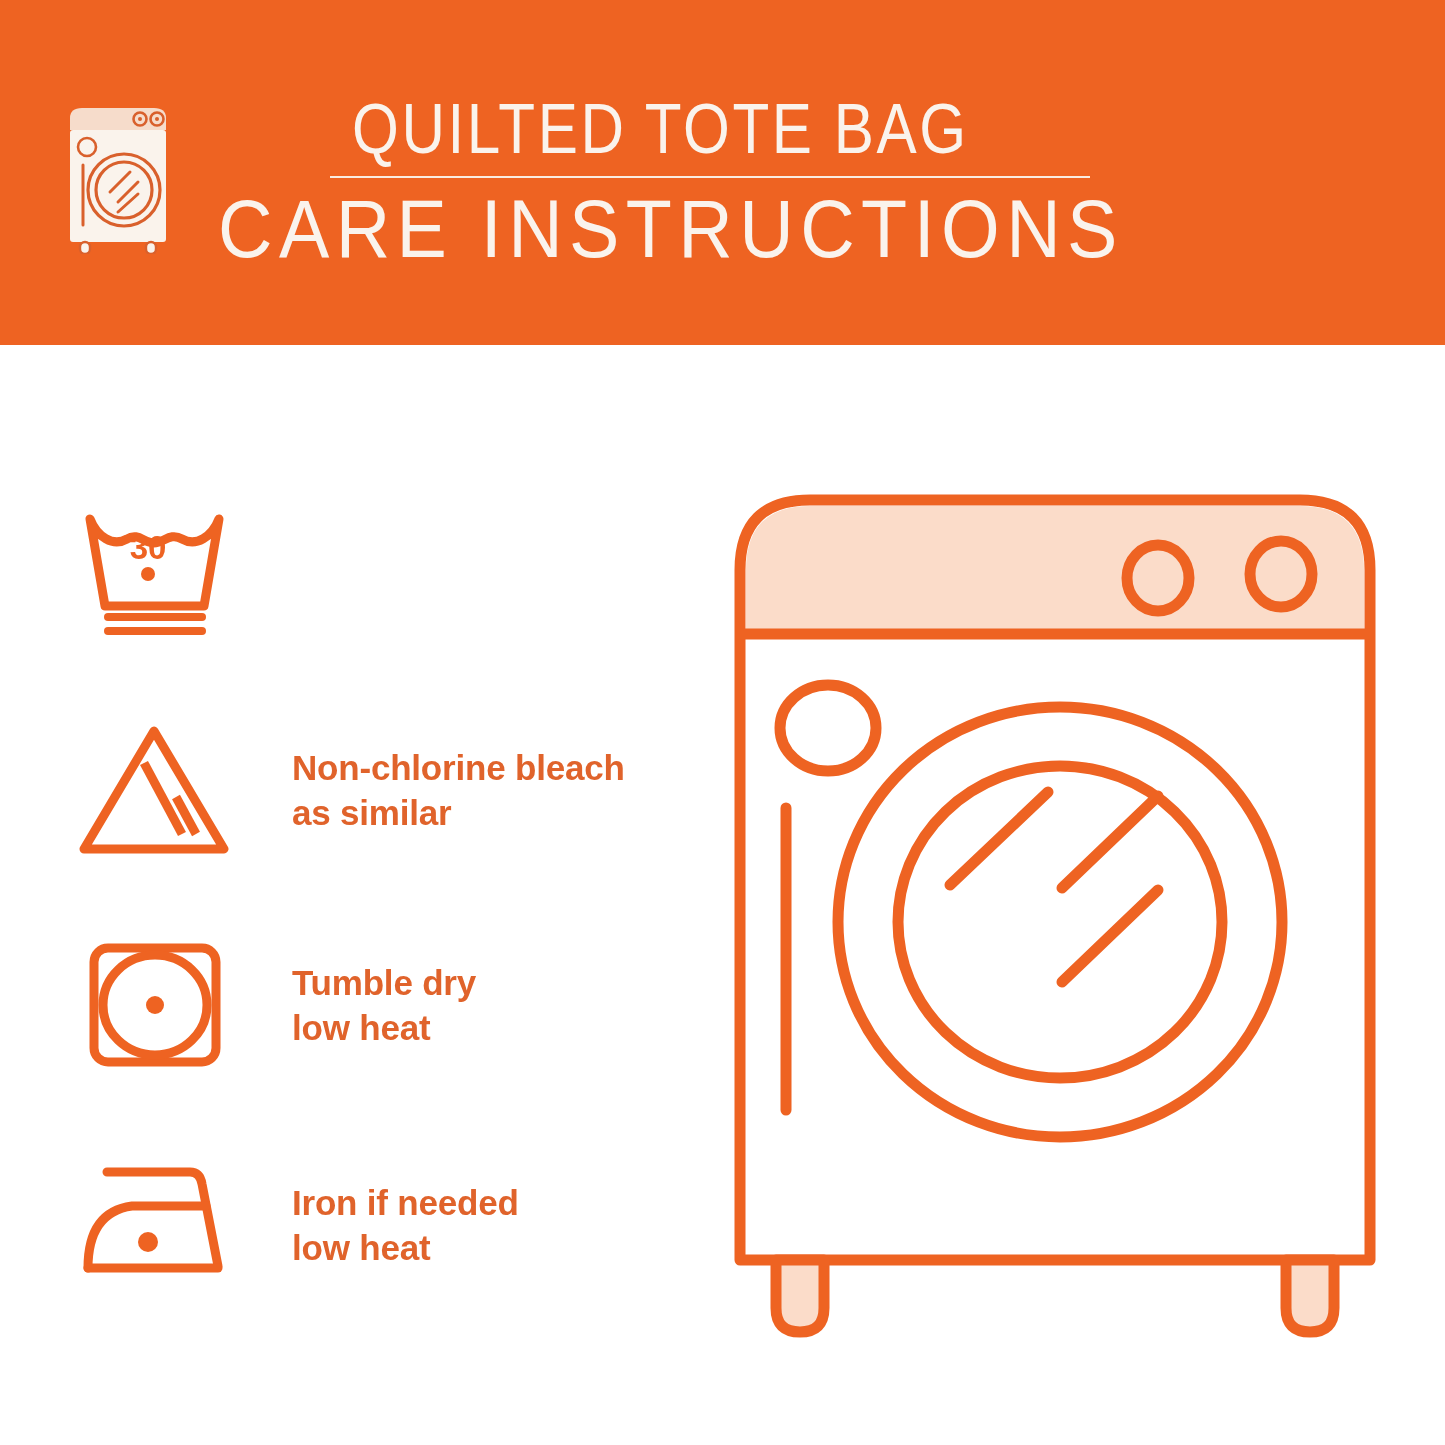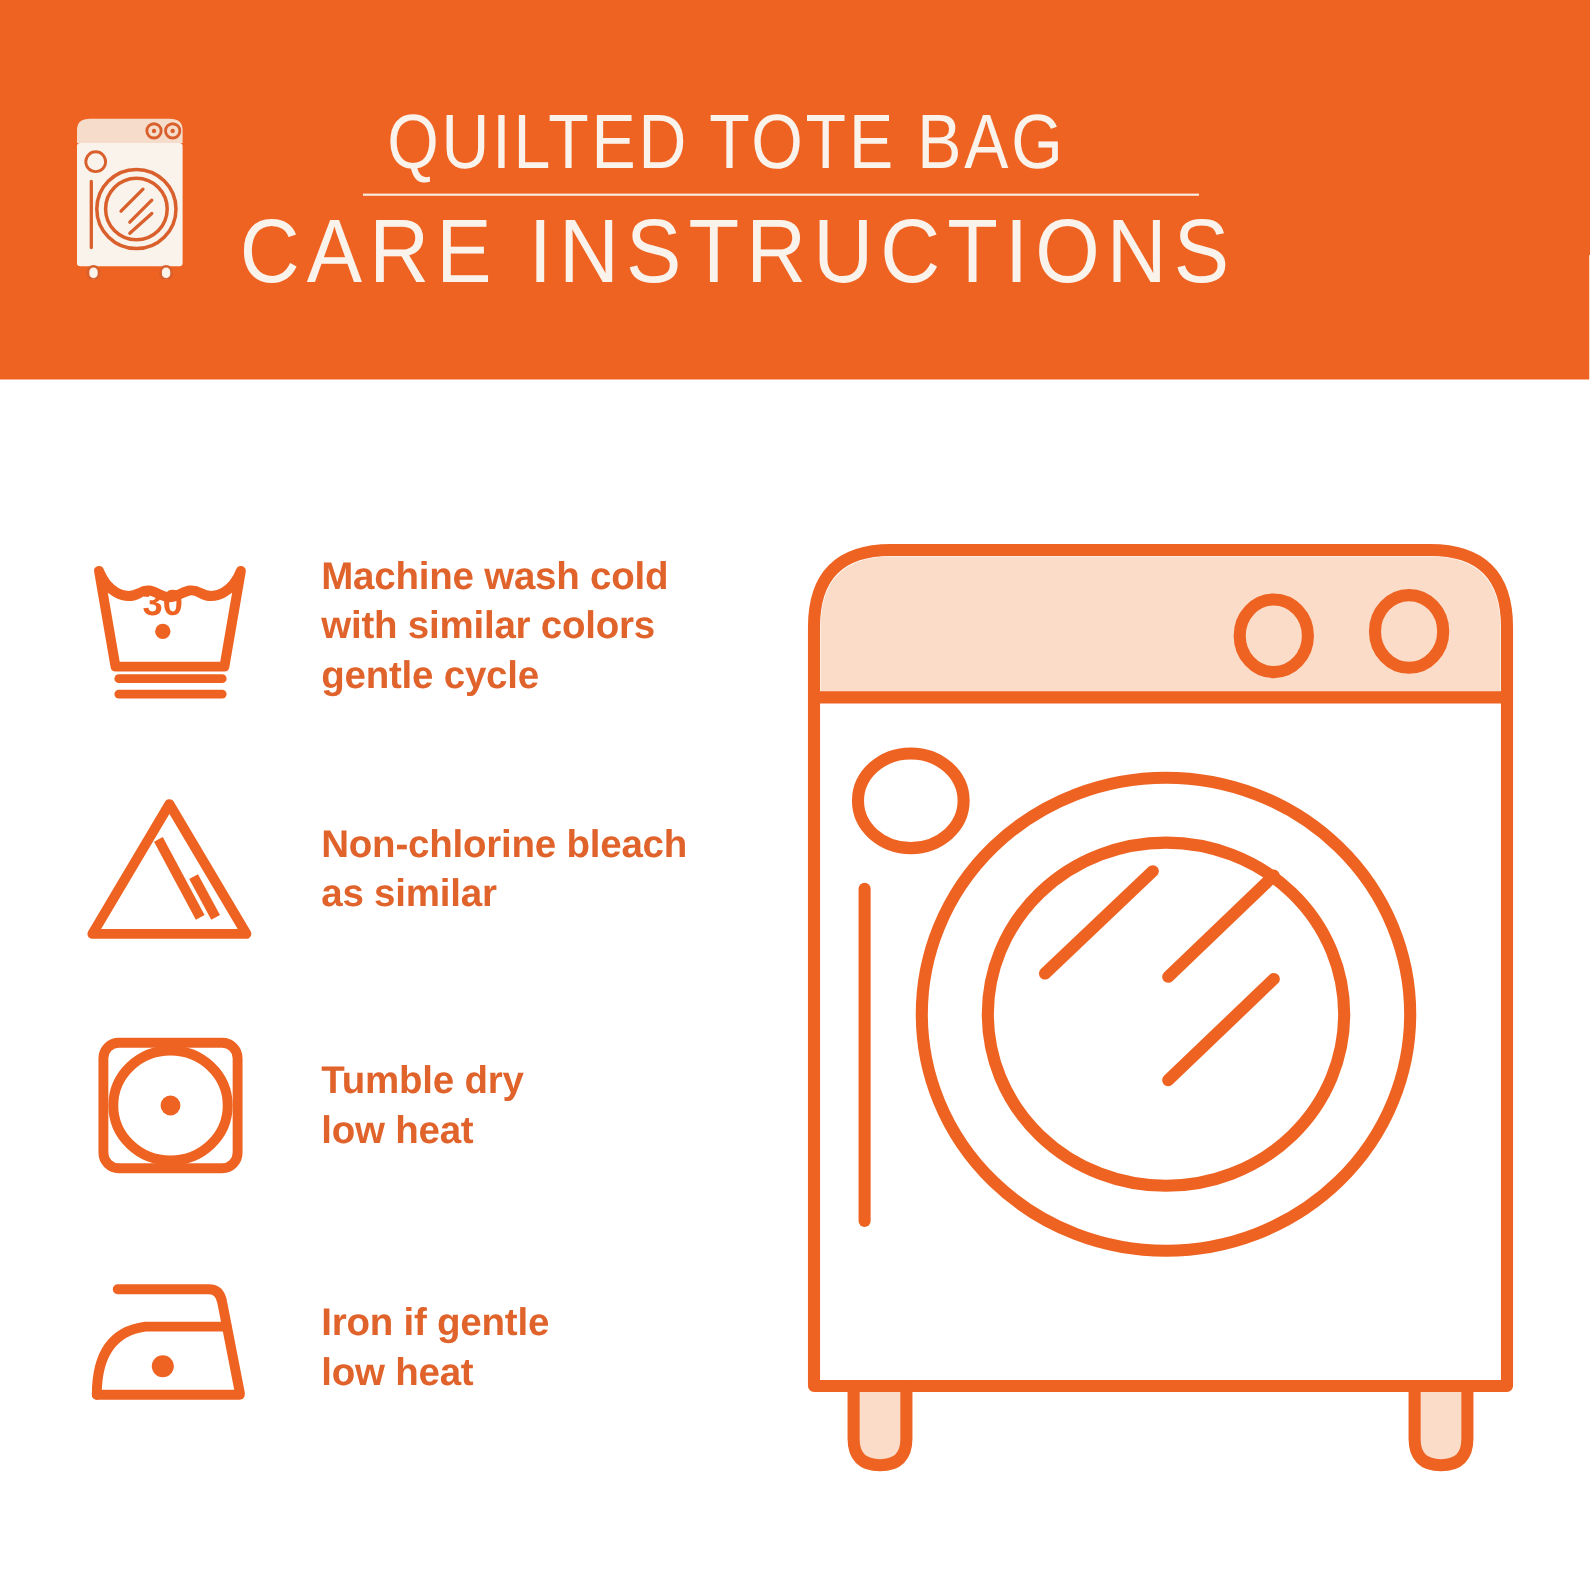--- a/index.html
+++ b/index.html
@@ -178,23 +178,20 @@
                  C41 54 25 44 18 26 Z" fill="none" stroke="#EE6322" stroke-width="9" stroke-linejoin="round" stroke-linecap="round"></path>
 
         <text x="76" y="66" font-family="Liberation Sans, sans-serif" font-size="33" font-weight="700" fill="#EE6322" text-anchor="middle">30</text>
 
         <circle cx="76" cy="81" r="7" fill="#EE6322"></circle>
 
         <rect x="32" y="120" width="102" height="8" rx="4" fill="#EE6322"></rect>
         <rect x="32" y="134" width="102" height="8" rx="4" fill="#EE6322"></rect>
       </svg>
     </div>
-    <div class="care-label">Machine wash cold
-with similar colors
-gentle cycle</div>
   </div>
 
   <div class="care-row care-row-1">
     <div class="care-icon">
       <svg viewBox="0 0 165 150" width="165" height="150" aria-hidden="true">
 
         <path d="M82 16 L152 134 L12 134 Z" fill="none" stroke="#EE6322" stroke-width="9" stroke-linejoin="round"></path>
 
         <line x1="72" y1="48" x2="110" y2="119" stroke="#EE6322" stroke-width="9" stroke-linecap="butt"></line>
         <line x1="104" y1="82" x2="124" y2="119" stroke="#EE6322" stroke-width="9" stroke-linecap="butt"></line>
@@ -221,21 +218,21 @@
       <svg viewBox="0 0 165 150" width="165" height="150" aria-hidden="true">
 
         <path d="M35 22 L118 22 Q128 22 130 34 L146 116" fill="none" stroke="#EE6322" stroke-width="9" stroke-linecap="round" stroke-linejoin="round"></path>
 
         <path d="M16 118 Q16 62 60 56 L134 56" fill="none" stroke="#EE6322" stroke-width="9" stroke-linecap="round" stroke-linejoin="round"></path>
         <path d="M16 118 L146 118" fill="none" stroke="#EE6322" stroke-width="9" stroke-linecap="round"></path>
 
         <circle cx="76" cy="92" r="10" fill="#EE6322"></circle>
       </svg>
     </div>
-    <div class="care-label">Iron if gentle
+    <div class="care-label">Iron if needed
 low heat</div>
   </div>
 
 </div>
 
 <div class="washer-illustration">
   <svg viewBox="0 0 690 890" width="690" height="890" aria-hidden="true">
 
     <path d="M30 100 Q30 30 100 30 L590 30 Q660 30 660 100 L660 790 L30 790 Z" fill="#FFFFFF" stroke="#EE6322" stroke-width="11" stroke-linejoin="round"></path>
 

